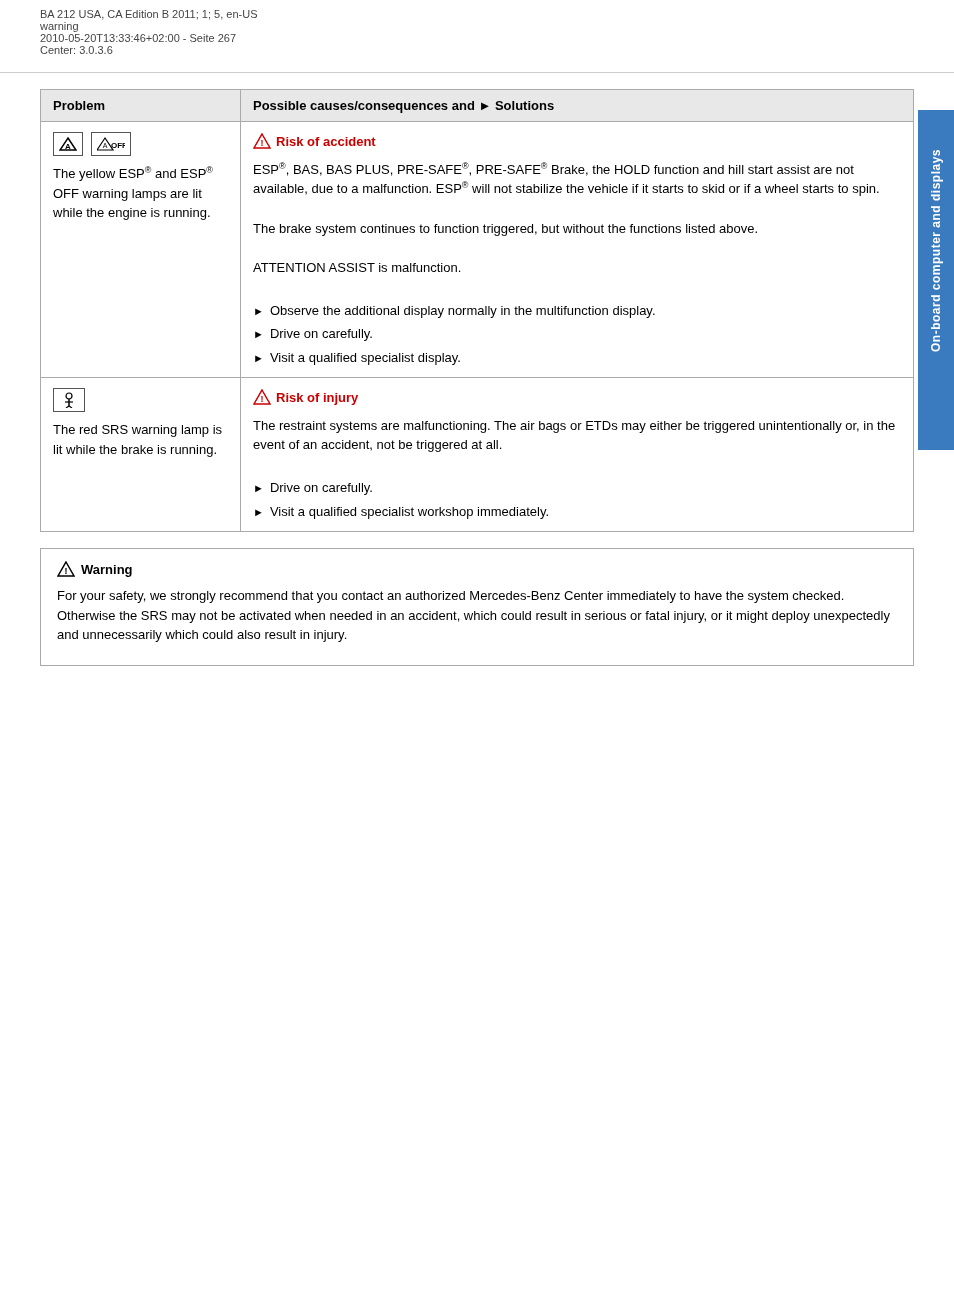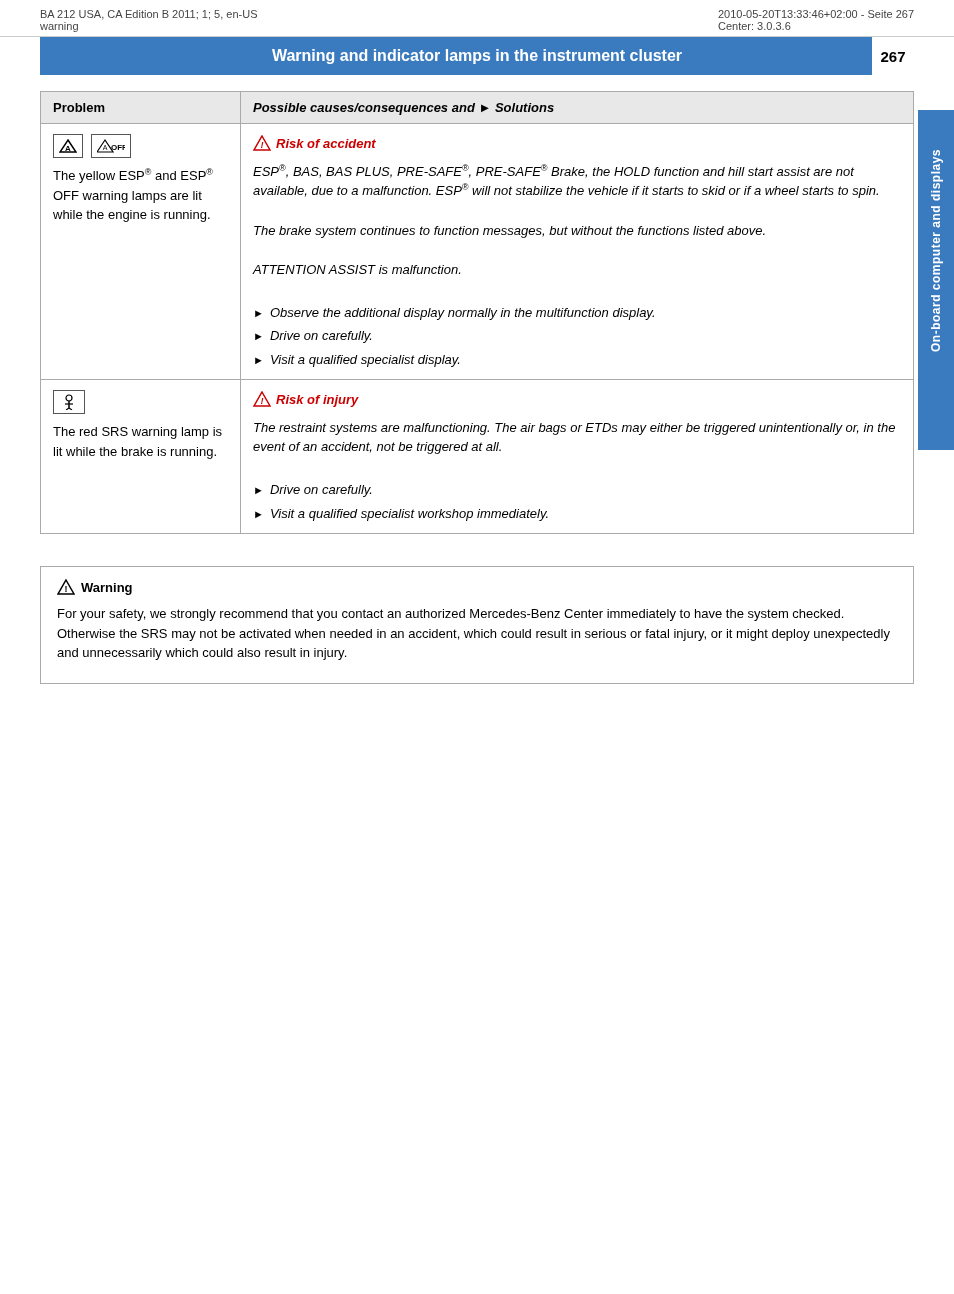--- a/index.html
+++ b/index.html
@@ -8,24 +8,25 @@
       font-size: 13px;
       background: #fff;
       color: #000;
       width: 954px;
       min-height: 1294px;
     }
 
     .page-header {
       display: flex;
       justify-content: space-between;
-      padding: 8px 40px 4px 40px;
+      padding: 8px 40px 16px 40px;
       font-size: 11px;
       color: #444;
       border-bottom: 1px solid #ccc;
+      flex-direction: column;
     }
 
     .page-title-bar {
       background: #3a7abf;
       color: #fff;
       text-align: center;
       font-size: 16px;
       font-weight: bold;
       padding: 10px 20px;
       margin: 0 40px;
@@ -50,21 +51,21 @@
 
     .content-area {
       padding: 16px 40px 20px 40px;
       position: relative;
     }
 
     .main-table {
       width: 100%;
       border-collapse: collapse;
       border: 1px solid #aaa;
-      margin-bottom: 32px;
+      margin-bottom: 16px;
     }
 
     .main-table th {
       background: #e8e8e8;
       border: 1px solid #aaa;
       padding: 8px 12px;
       text-align: left;
       font-weight: bold;
       font-size: 13px;
     }
@@ -76,21 +77,20 @@
       font-size: 13px;
       line-height: 1.5;
     }
 
     .problem-col {
       width: 200px;
     }
 
     .solutions-col {
       width: auto;
-      font-style: italic;
     }
 
     .icon-box {
       display: inline-flex;
       align-items: center;
       justify-content: center;
       border: 1px solid #555;
       padding: 3px 5px;
       margin-right: 4px;
       font-size: 12px;
@@ -193,24 +193,20 @@
     <div>
       <div>BA 212 USA, CA Edition B 2011; 1; 5, en-US</div>
       <div>warning</div>
     </div>
     <div>
       <div>2010-05-20T13:33:46+02:00 - Seite 267</div>
       <div>Center: 3.0.3.6</div>
     </div>
   </div>
 
-  <div class="page-title-bar">
-    <span>Warning and indicator lamps in the instrument cluster</span>
-    <div class="page-number-box">267</div>
-  </div>
 
   <div class="right-tab">
     <span>On-board computer and displays</span>
   </div>
   <div class="blue-square"></div>
 
   <div class="content-area">
 
     <table class="main-table">
       <thead>
@@ -251,21 +247,21 @@
               <svg width="18" height="17" viewBox="0 0 18 17" style="margin-right:5px;">
                 <polygon points="9,1 17,15 1,15" fill="none" stroke="#c00" stroke-width="1.5"></polygon>
                 <text x="9" y="13" font-size="9" text-anchor="middle" fill="#c00" font-weight="bold">!</text>
               </svg>
               <span>Risk of accident</span>
             </div>
             <p>
               ESP<sup>®</sup>, BAS, BAS PLUS, PRE-SAFE<sup>®</sup>, PRE-SAFE<sup>®</sup> Brake, the HOLD function and hill start assist are not available, due to a malfunction. ESP<sup>®</sup> will not stabilize the vehicle if it starts to skid or if a wheel starts to spin.
             </p>
             <br>
-            <p>The brake system continues to function messages, but without the functions listed above.</p>
+            <p>The brake system continues to function triggered, but without the functions listed above.</p>
             <br>
             <p>ATTENTION ASSIST is malfunction.</p>
             <br>
             <div class="bullet-item">
               <span class="bullet-arrow">►</span>
               <span>Observe the additional display normally in the multifunction display.</span>
             </div>
             <div class="bullet-item">
               <span class="bullet-arrow">►</span>
               <span>Drive on carefully.</span>

